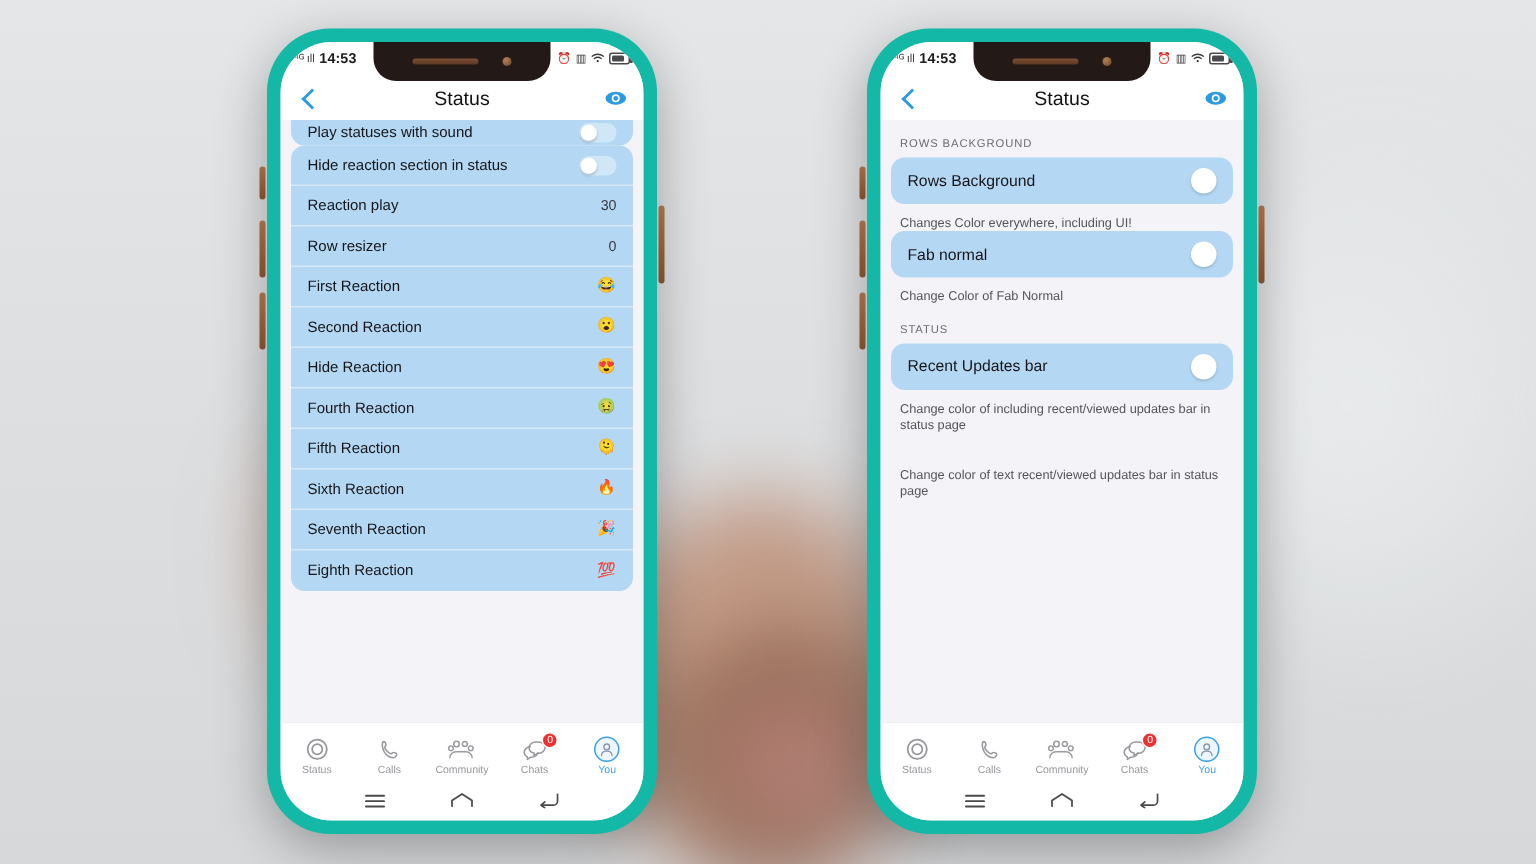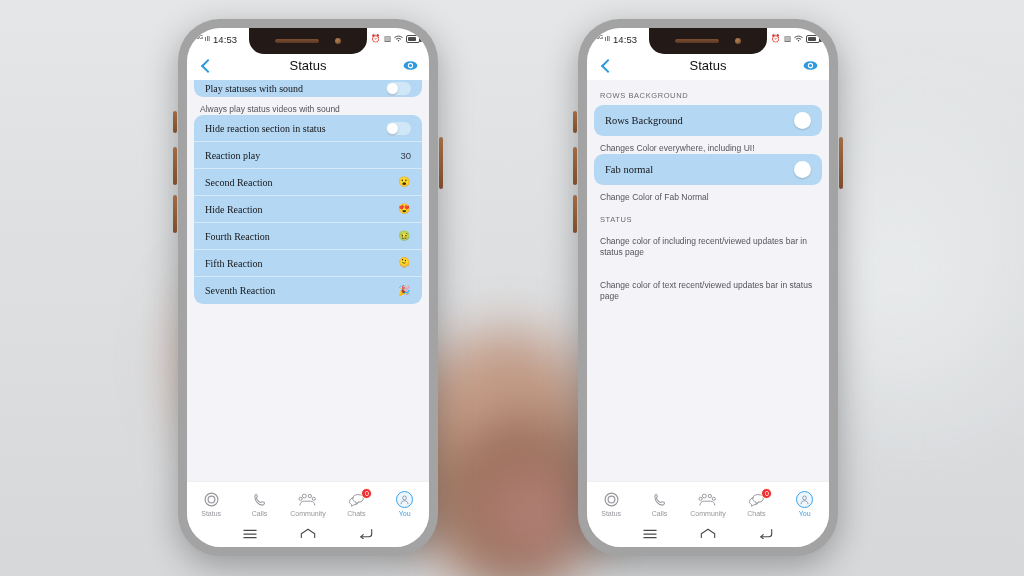--- a/index.html
+++ b/index.html
@@ -44,21 +44,21 @@
     left: 150px; top: 250px; width: 90px; height: 230px;
     background: radial-gradient(ellipse at 60% 50%, rgba(205,150,120,.55) 0%, rgba(205,150,120,0) 70%);
   }
 
   
   .phone {
     position: absolute;
     width: 260px;
     height: 537px;
     border-radius: 42px;
-    background: #a3a3a3;
+    background: #14b8a6;
     box-shadow: 0 10px 34px rgba(0,0,0,.30);
     padding-left: 40px;
   }
   .phone::before {           
     content: "";
     position: absolute;
     inset: -3px;
     border-radius: 45px;
     background: linear-gradient(100deg,#8a5434 0%,#b07a4e 18%,#7d4c2e 50%,#a87249 82%,#6f4329 100%);
     z-index: -1;
@@ -93,21 +93,21 @@
     height: 22px;
     flex: 0 0 22px;
     background: #fff;
     display: flex;
     align-items: center;
     justify-content: space-between;
     padding: 0 9px;
     z-index: 5;
   }
   .sb-left { display: flex; align-items: center; gap: 3px; }
-  .sb-clock { font-size: 9.5px; color: #1c1c1e; letter-spacing: .1px; }
+  .sb-clock { font-size: 9.5px; color: #1c1c1e; letter-spacing: .1px; font-weight: bold; }
   .sb-right { display: flex; align-items: center; gap: 3px; }
   .sb-glyph { font-size: 7.5px; color: #3a3a3c; line-height: 1; }
   .batt {
     width: 14px; height: 7.5px;
     border: 1px solid #4a4a4c; border-radius: 2px;
     position: relative; display: flex; align-items: center; padding: 1px;
   }
   .batt::after {
     content: ""; position: absolute; right: -2.5px; top: 2px;
     width: 1.5px; height: 3.5px; background: #4a4a4c; border-radius: 0 1px 1px 0;
@@ -187,21 +187,21 @@
   }
   .card.clipped-top { border-radius: 0 0 9px 9px; }
   .row {
     height: 27px;
     display: flex;
     align-items: center;
     padding: 0 11px;
     border-bottom: 1px solid rgba(255,255,255,.45);
   }
   .row:last-child { border-bottom: none; }
-  .row-label { font-size: 10px; color: #15151a; flex: 1 1 auto; font-family: Liberation Serif, serif; }
+  .row-label { font-size: 10px; color: #15151a; flex: 1 1 auto; }
   .row-value { font-size: 9.5px; color: #3a3a44; }
   .row-emoji { font-size: 10px; line-height: 1; }
 
   
   .row-tall {
     height: 31px;
     display: flex;
     align-items: center;
     padding: 0 11px;
   }
@@ -337,38 +337,45 @@
     <div class="list">
 
       <div class="card clipped-top" style="margin-top:0">
         <div class="row" style="height:17px">
           <span class="row-label">Play statuses with sound</span>
           <span class="toggle">
               <i class="knob"></i>
             </span>
         </div>
       </div>
-      <div class="desc">Always play status videos with sound</div>
 
 
       <div class="card">
 
         <div class="row">
           <span class="row-label">Hide reaction section in status</span>
           <span class="toggle">
               <i class="knob"></i>
             </span>
         </div>
 
         <div class="row">
           <span class="row-label">Reaction play</span>
           <span class="row-value">30</span>
         </div>
 
-
+        <div class="row">
+          <span class="row-label">Row resizer</span>
+          <span class="row-value">0</span>
+        </div>
+
+        <div class="row">
+          <span class="row-label">First Reaction</span>
+          <span class="row-emoji">😂</span>
+        </div>
 
         <div class="row">
           <span class="row-label">Second Reaction</span>
           <span class="row-emoji">😮</span>
         </div>
 
         <div class="row">
           <span class="row-label">Hide Reaction</span>
           <span class="row-emoji">😍</span>
         </div>
@@ -376,26 +383,34 @@
         <div class="row">
           <span class="row-label">Fourth Reaction</span>
           <span class="row-emoji">🤢</span>
         </div>
 
         <div class="row">
           <span class="row-label">Fifth Reaction</span>
           <span class="row-emoji">🫠</span>
         </div>
 
+        <div class="row">
+          <span class="row-label">Sixth Reaction</span>
+          <span class="row-emoji">🔥</span>
+        </div>
 
         <div class="row">
           <span class="row-label">Seventh Reaction</span>
           <span class="row-emoji">🎉</span>
         </div>
 
+        <div class="row">
+          <span class="row-label">Eighth Reaction</span>
+          <span class="row-emoji">💯</span>
+        </div>
 
       </div>
     </div>
 
     <div class="bottom-nav">
       <div class="nav-item">
         <span class="nav-ico">
           <svg width="17" height="17" viewBox="0 0 20 20" fill="none">
             <circle cx="10" cy="10" r="7.5" stroke="#97979d" stroke-width="1.4"></circle>
             <circle cx="10" cy="10" r="4" stroke="#97979d" stroke-width="1.4"></circle>
@@ -528,20 +543,26 @@
 
       <div class="card">
         <div class="row-tall">
           <span class="row-label">Fab normal</span>
           <span class="swatch" style="background:#ffffff"></span>
         </div>
       </div>
       <div class="desc">Change Color of Fab Normal</div>
 
       <div class="sec-label">STATUS</div>
+      <div class="card">
+        <div class="row-tall">
+          <span class="row-label">Recent Updates bar</span>
+          <span class="swatch" style="background:#ffffff"></span>
+        </div>
+      </div>
       <div class="desc">Change color of including recent/viewed updates bar in status page</div>
 
       <div class="gap"></div>
 
       <div class="desc">Change color of text recent/viewed updates bar in status page</div>
 
       <div class="gap"></div>
 
 
     </div>

